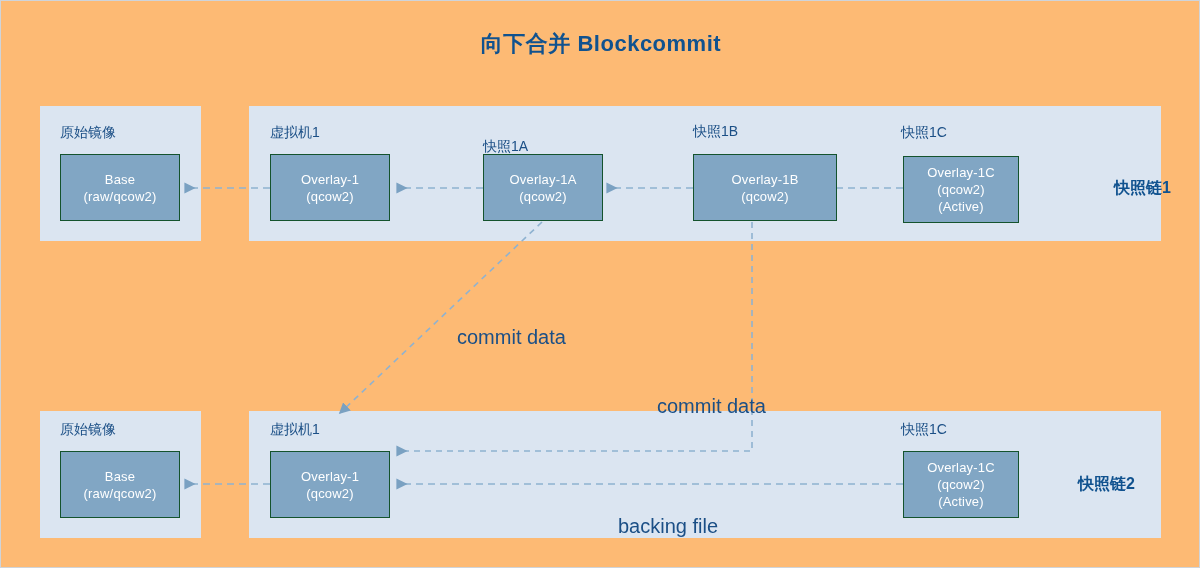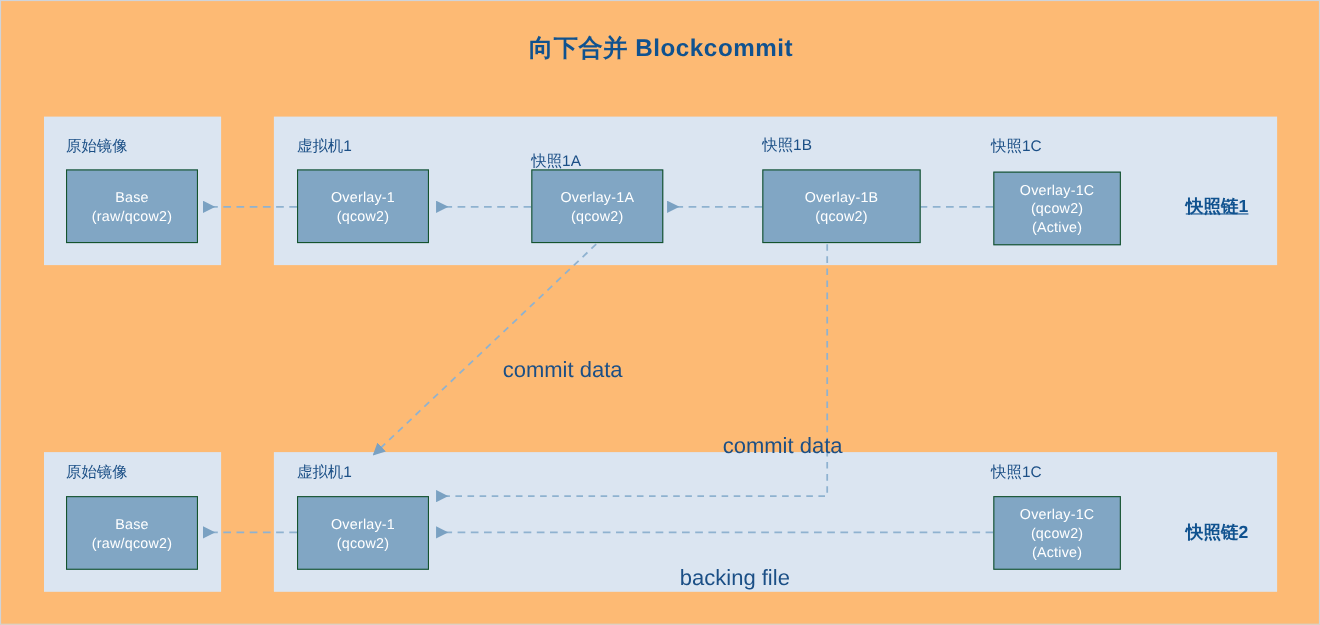--- a/index.html
+++ b/index.html
@@ -128,21 +128,21 @@
   <div class="node" style="left:692px;top:153px;width:144px;height:67px;">
     <span>Overlay-1B</span>
     <span>(qcow2)</span>
   </div>
   <div class="node" style="left:902px;top:155px;width:116px;height:67px;">
     <span>Overlay-1C</span>
     <span>(qcow2)</span>
     <span>(Active)</span>
   </div>
 
-  <div class="chain-label" style="left:1077px;top:177px;text-decoration:underline;">快照链1</div>
+  <div class="chain-label" style="left:1113px;top:177px;">快照链1</div>
 
   <div class="edge-label" style="left:456px;top:303px;">commit data</div>
   <div class="edge-label" style="left:656px;top:372px;">commit data</div>
   <div class="edge-label" style="left:617px;top:492px;">backing file</div>
 
   <div class="caption" style="left:59px;top:420px;width:120px;">原始镜像</div>
   <div class="caption" style="left:269px;top:420px;width:120px;">虚拟机1</div>
   <div class="caption" style="left:900px;top:420px;width:120px;">快照1C</div>
 
   <div class="node" style="left:59px;top:450px;width:120px;height:67px;">

